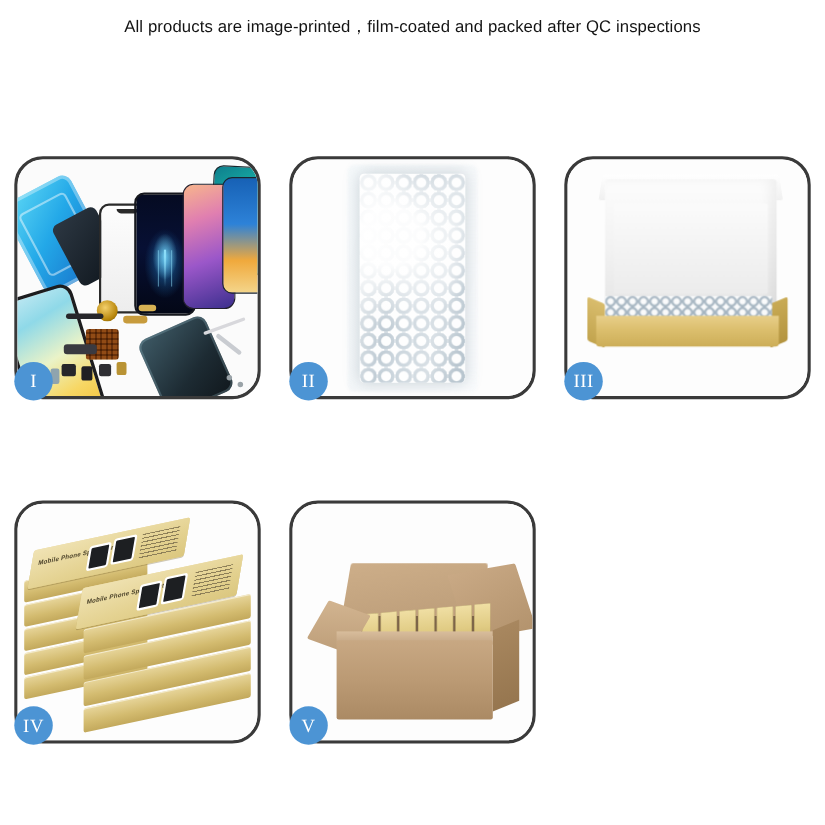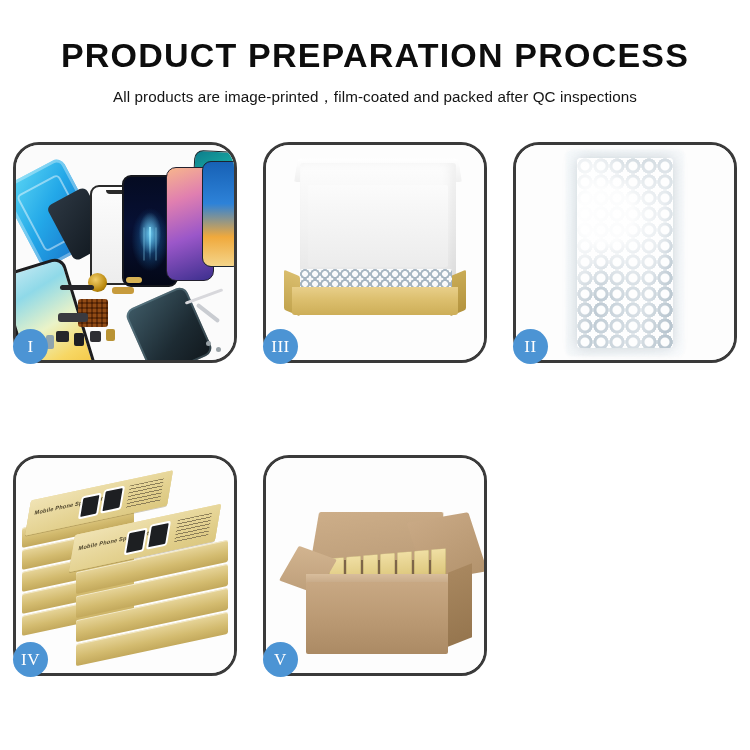--- a/index.html
+++ b/index.html
@@ -386,21 +386,20 @@
     background:linear-gradient(120deg,rgba(255,255,255,.7),rgba(255,255,255,0) 60%);
     filter:blur(2px);
   }
 </style>
 </head>
 <body>
 
 <div class="page">
 
   <div class="header">
-    <h1 class="title">PRODUCT PREPARATION PROCESS</h1>
     <p class="subtitle">All products are image-printed，film-coated and packed after QC inspections</p>
   </div>
 
   <div class="grid">
 
     <div class="panel">
       <div class="panel-clip p1">
         <div class="scr a"></div>
         <div class="scr a2"></div>
         <div class="scr b"></div>
@@ -424,37 +423,37 @@
         <div class="prt cable"></div>
         <div class="prt tool"></div>
         <div class="prt screw1"></div>
         <div class="prt screw2"></div>
       </div>
       <div class="badge">I</div>
     </div>
 
     <div class="panel">
       <div class="panel-clip">
+        <div class="wrapsheen"></div>
+        <div class="bubblewrap"></div>
+      </div>
+      <div class="badge">II</div>
+    </div>
+
+    <div class="panel">
+      <div class="panel-clip">
         <div class="tray-lid-flap"></div>
         <div class="tray-lid"></div>
         <div class="tray-foam"></div>
         <div class="tray-side-l"></div>
         <div class="tray-side-r"></div>
         <div class="tray-bubbles"></div>
         <div class="tray-front"></div>
       </div>
       <div class="badge">III</div>
-    </div>
-
-    <div class="panel">
-      <div class="panel-clip">
-        <div class="wrapsheen"></div>
-        <div class="bubblewrap"></div>
-      </div>
-      <div class="badge">II</div>
     </div>
 
     <div class="panel">
       <div class="panel-clip">
         <div class="stack">
           <div class="slab s5"></div>
           <div class="slab s4"></div>
           <div class="slab s3"></div>
           <div class="slab s2"></div>
           <div class="slab s1"></div>

